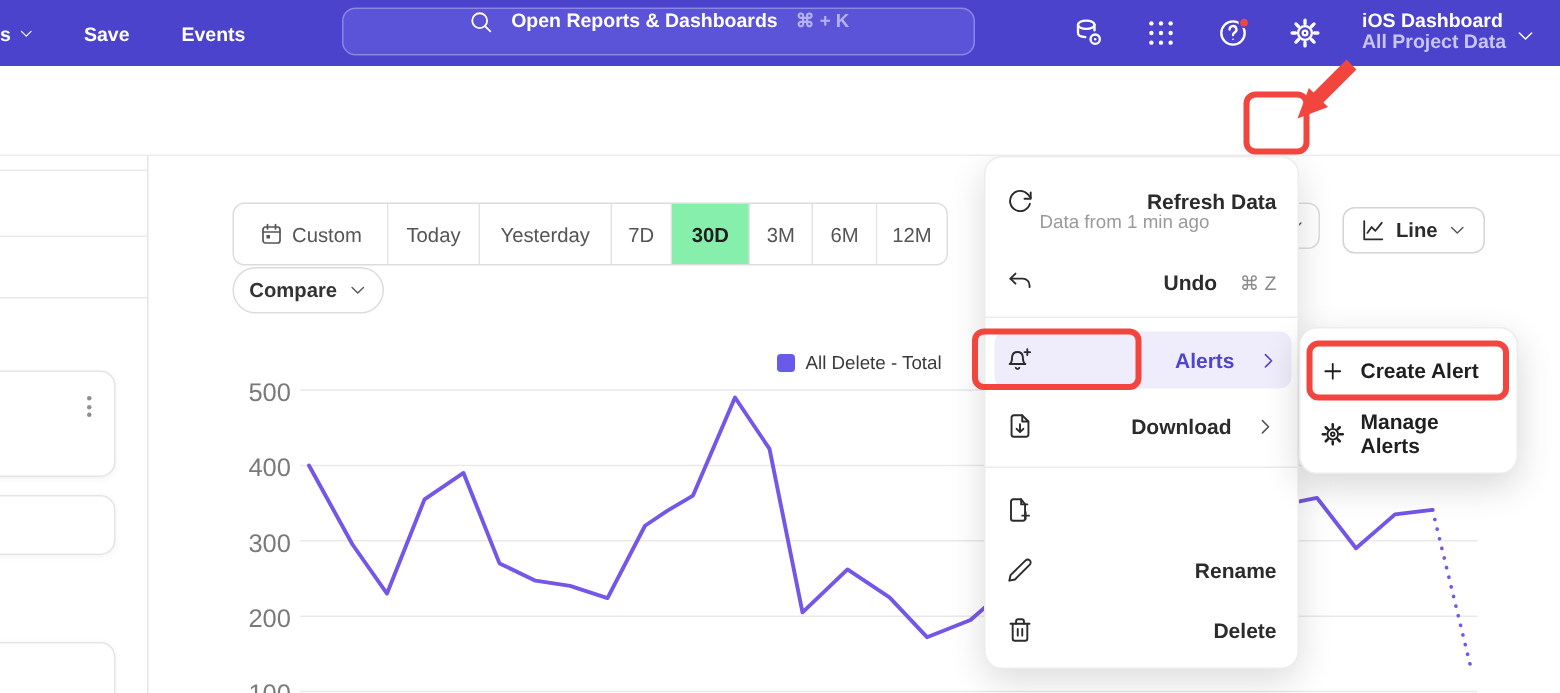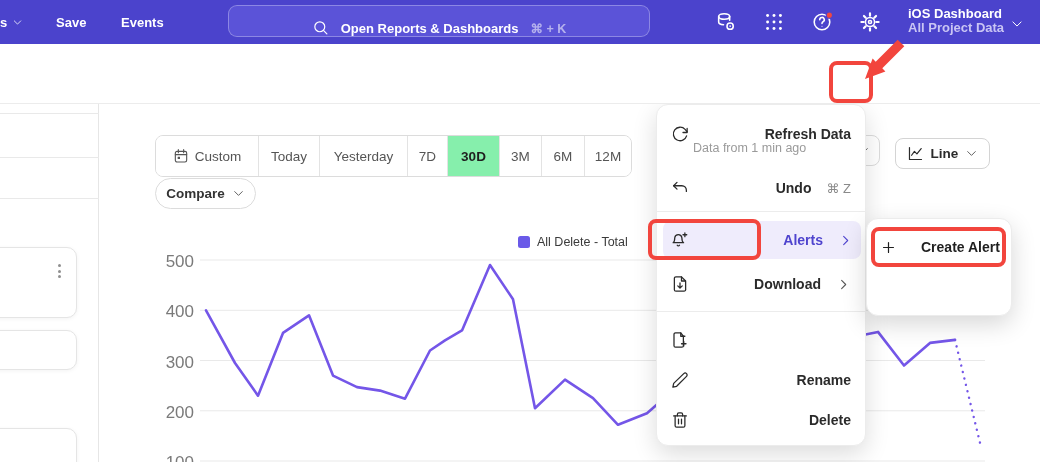--- a/index.html
+++ b/index.html
@@ -7,21 +7,21 @@
   .page{position:relative;width:1040px;height:462px;overflow:hidden;background:#fff;
         font-family:"Liberation Sans",sans-serif;-webkit-font-smoothing:antialiased;}
   .abs{position:absolute;}
   svg.ic{fill:none;stroke:currentColor;stroke-width:1.7;stroke-linecap:round;stroke-linejoin:round;display:block;}
 
   
   .topnav{left:0;top:0;width:1040px;height:44px;background:#4B43CC;z-index:8;color:#fff;}
   .nav-item{position:absolute;top:0;height:44px;display:flex;align-items:center;gap:5px;
             font-size:13px;font-weight:600;color:#fff;cursor:pointer;}
   .search-pill{position:absolute;left:228px;top:5px;width:422px;height:32px;border-radius:9px;
-               background:#5B53D8;border:1px solid rgba(255,255,255,.30);display:flex;align-items:flex-end;
+               background:#5B53D8;border:1px solid rgba(255,255,255,.30);display:flex;align-items:flex-start;
                justify-content:center;gap:12px;cursor:pointer;}
   .search-pill .ph{font-size:13px;font-weight:600;color:#fff;}
   .search-pill .kbd{font-size:12.5px;color:rgba(255,255,255,.55);font-weight:600;}
   .tn-icon{position:absolute;top:11px;width:22px;height:22px;color:#fff;cursor:pointer;}
   .proj{position:absolute;left:908px;top:6px;cursor:pointer;}
   .proj .t1{font-size:13px;font-weight:700;line-height:15px;}
   .proj .t2{font-size:13px;font-weight:600;color:#C9C5F4;line-height:14px;}
 
   
   .header{left:0;top:44px;width:1040px;height:60px;background:#fff;border-bottom:1px solid #ececec;z-index:7;}
@@ -84,21 +84,21 @@
   .m-ico{width:18px;height:18px;flex:none;color:#2b2b2b;}
   .m-sub{position:absolute;left:36px;top:36px;font-size:12.5px;color:#9a9a9a;}
   .m-div{position:absolute;left:0;width:100%;height:1px;background:#ececec;}
   .m-row.hl{left:6px;width:198px;background:#EFECFC;border-radius:8px;padding:0 8px;color:#4F44CE;}
   .m-row.hl .lbl{color:#4F44CE;}
   .chev-r{width:15px;height:15px;flex:none;}
 
   
   .submenu{position:absolute;left:866px;top:218px;width:146px;height:98px;background:#fff;border:1px solid #ececec;
            border-radius:12px;box-shadow:0 8px 24px rgba(0,0,0,.16);z-index:7;}
-  .s-row{position:absolute;left:4px;width:138px;height:40px;display:flex;align-items:center;gap:24px;padding:0 9px;
+  .s-row{position:absolute;left:4px;width:138px;height:40px;display:flex;align-items:center;gap:10px;padding:0 9px;
          font-size:14px;font-weight:600;color:#1f1f1f;cursor:pointer;border-radius:8px;}
   .s-ico{width:17px;height:17px;flex:none;color:#1f1f1f;}
 
   
   .red-box{position:absolute;border:4px solid #F2453D;border-radius:8px;z-index:9;pointer-events:none;}
   .red-arrow{position:absolute;z-index:9;pointer-events:none;}
 </style>
 </head>
 <body>
 
@@ -350,20 +350,28 @@
     </div>
   </div>
 
   <div class="submenu">
     <div class="s-row" style="top:8px">
       <svg class="ic s-ico" viewBox="0 0 24 24" stroke-width="2">
           <path d="M12 5v14M5 12h14"></path>
         </svg>
       <span>Create Alert</span>
     </div>
+    <div class="s-row" style="top:50px">
+      <svg class="ic s-ico" viewBox="0 0 24 24">
+          <circle cx="12" cy="12" r="5"></circle>
+          <circle cx="12" cy="12" r="1.7"></circle>
+          <path stroke-width="2.4" d="M12 2.6v2.6M12 18.8v2.6M2.6 12h2.6M18.8 12h2.6M5.4 5.4l1.9 1.9M16.7 16.7l1.9 1.9M18.6 5.4l-1.9 1.9M7.3 16.7l-1.9 1.9"></path>
+        </svg>
+      <span>Manage Alerts</span>
+    </div>
   </div>
 
   <div class="red-box" style="left:829px;top:61px;width:44px;height:42px"></div>
   <div class="red-box" style="left:648px;top:219px;width:113px;height:41px"></div>
   <div class="red-box" style="left:871px;top:227px;width:135px;height:40px"></div>
   <svg class="red-arrow" style="left:860px;top:38px" width="52" height="46" viewBox="0 0 52 46">
     <polygon points="5,41 25.4,33.4 22.3,30.3 44.3,8.3 37.7,1.7 15.7,23.7 12.6,20.6" fill="#F2453D"></polygon>
   </svg>
 
 </div>

